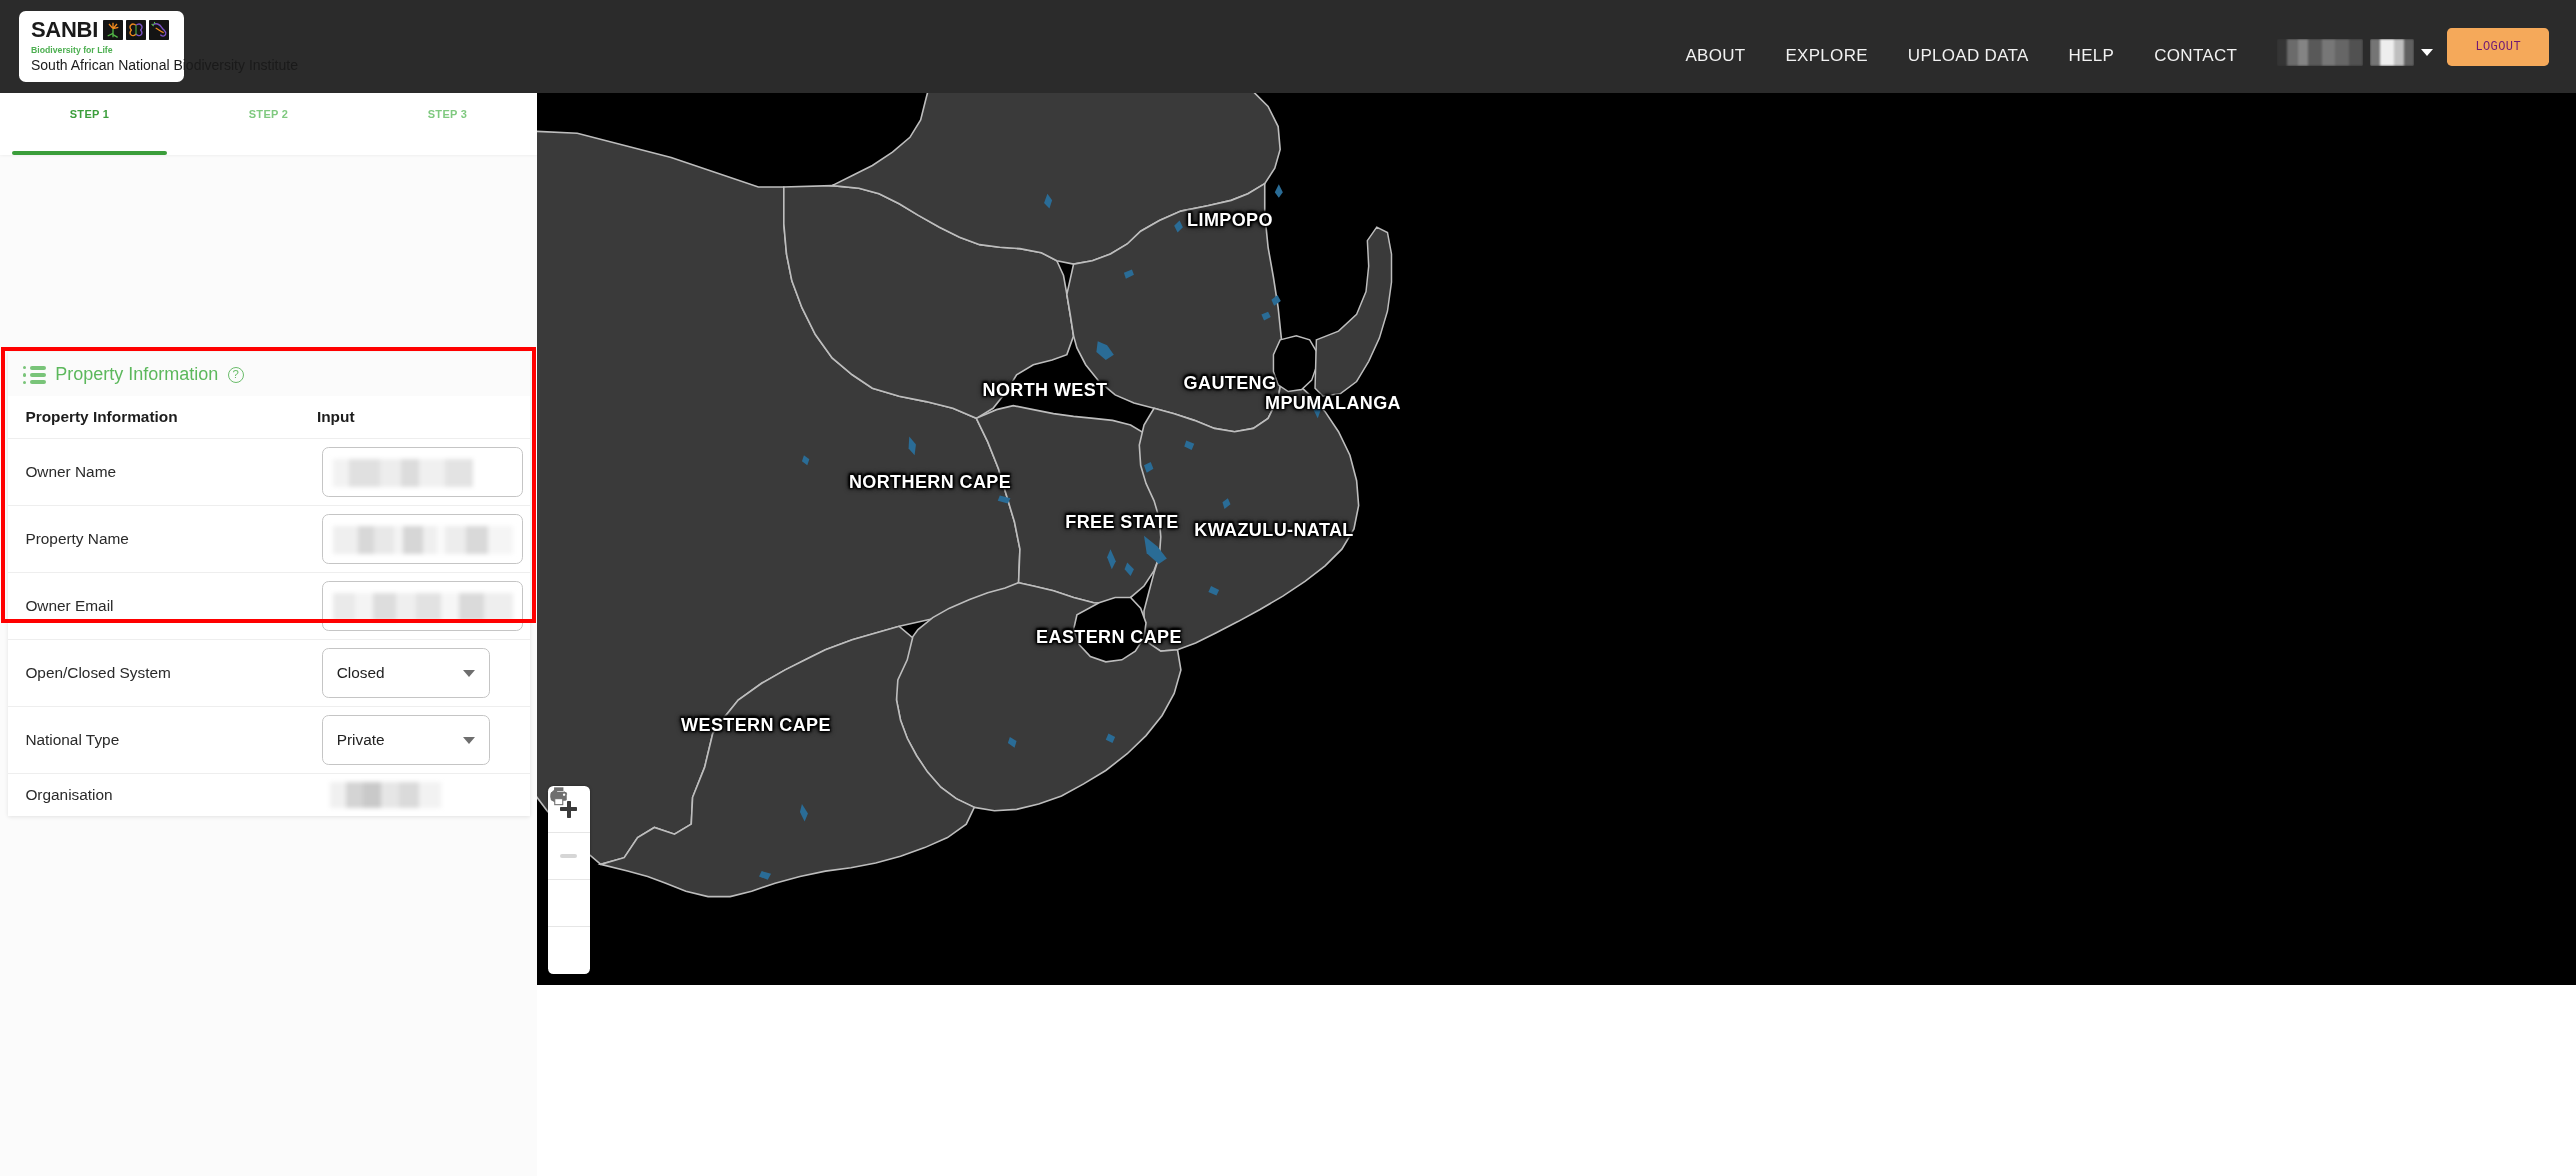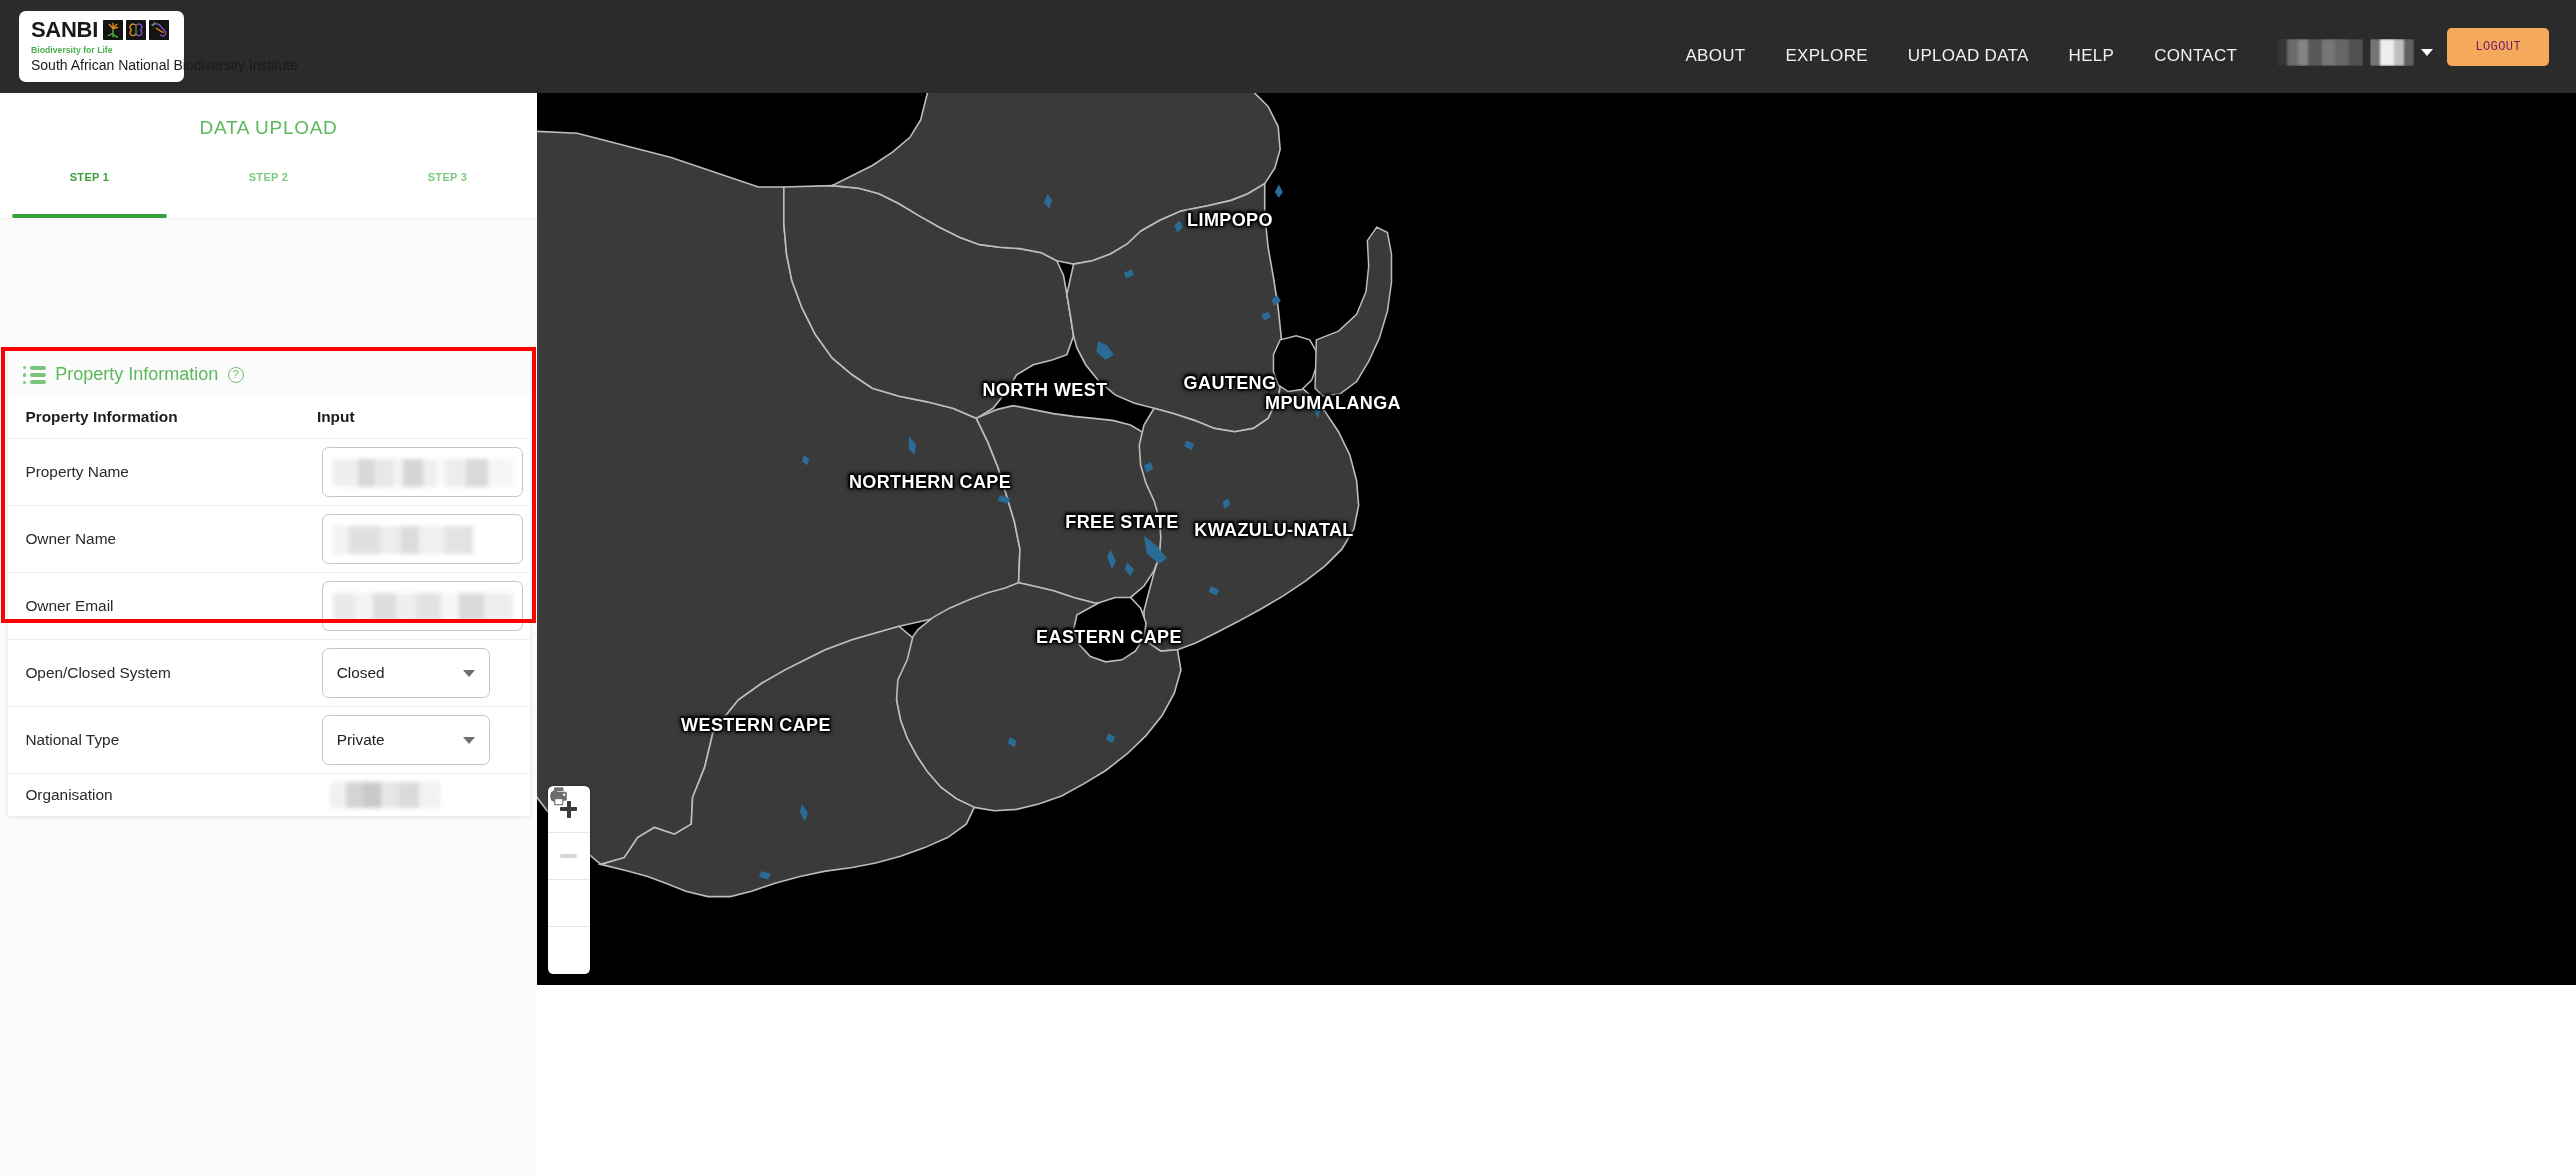--- a/index.html
+++ b/index.html
@@ -245,21 +245,20 @@
         <span class="blur-px user-blur-1"></span>
         <span class="blur-px user-blur-2"></span>
         <span class="caret-down"></span>
       </span>
 
       <button class="logout-btn">LOGOUT</button>
     </div>
   </div>
 
   <div class="sidebar">
-    <div class="panel-title">DATA UPLOAD</div>
 
     <div class="steps">
       <div class="step active">STEP 1</div>
       <div class="step">STEP 2</div>
       <div class="step">STEP 3</div>
     </div>
 
     <div class="highlight-box">
       <div class="red-outline"></div>
 
@@ -285,32 +284,32 @@
 
         <table class="prop-table">
           <thead>
             <tr>
               <th>Property Information</th>
               <th class="col-input">Input</th>
             </tr>
           </thead>
           <tbody>
             <tr>
+              <td>Owner Name</td>
+              <td class="col-input">
+                <div class="txt-input">
+                  <span class="blur-fill bf-b"></span>
+                </div>
+              </td>
+            </tr>
+            <tr>
               <td>Property Name</td>
               <td class="col-input">
                 <div class="txt-input">
                   <span class="blur-fill bf-a"></span>
-                </div>
-              </td>
-            </tr>
-            <tr>
-              <td>Owner Name</td>
-              <td class="col-input">
-                <div class="txt-input">
-                  <span class="blur-fill bf-b"></span>
                 </div>
               </td>
             </tr>
             <tr>
               <td>Owner Email</td>
               <td class="col-input">
                 <div class="txt-input">
                   <span class="blur-fill bf-c"></span>
                 </div>
               </td>

